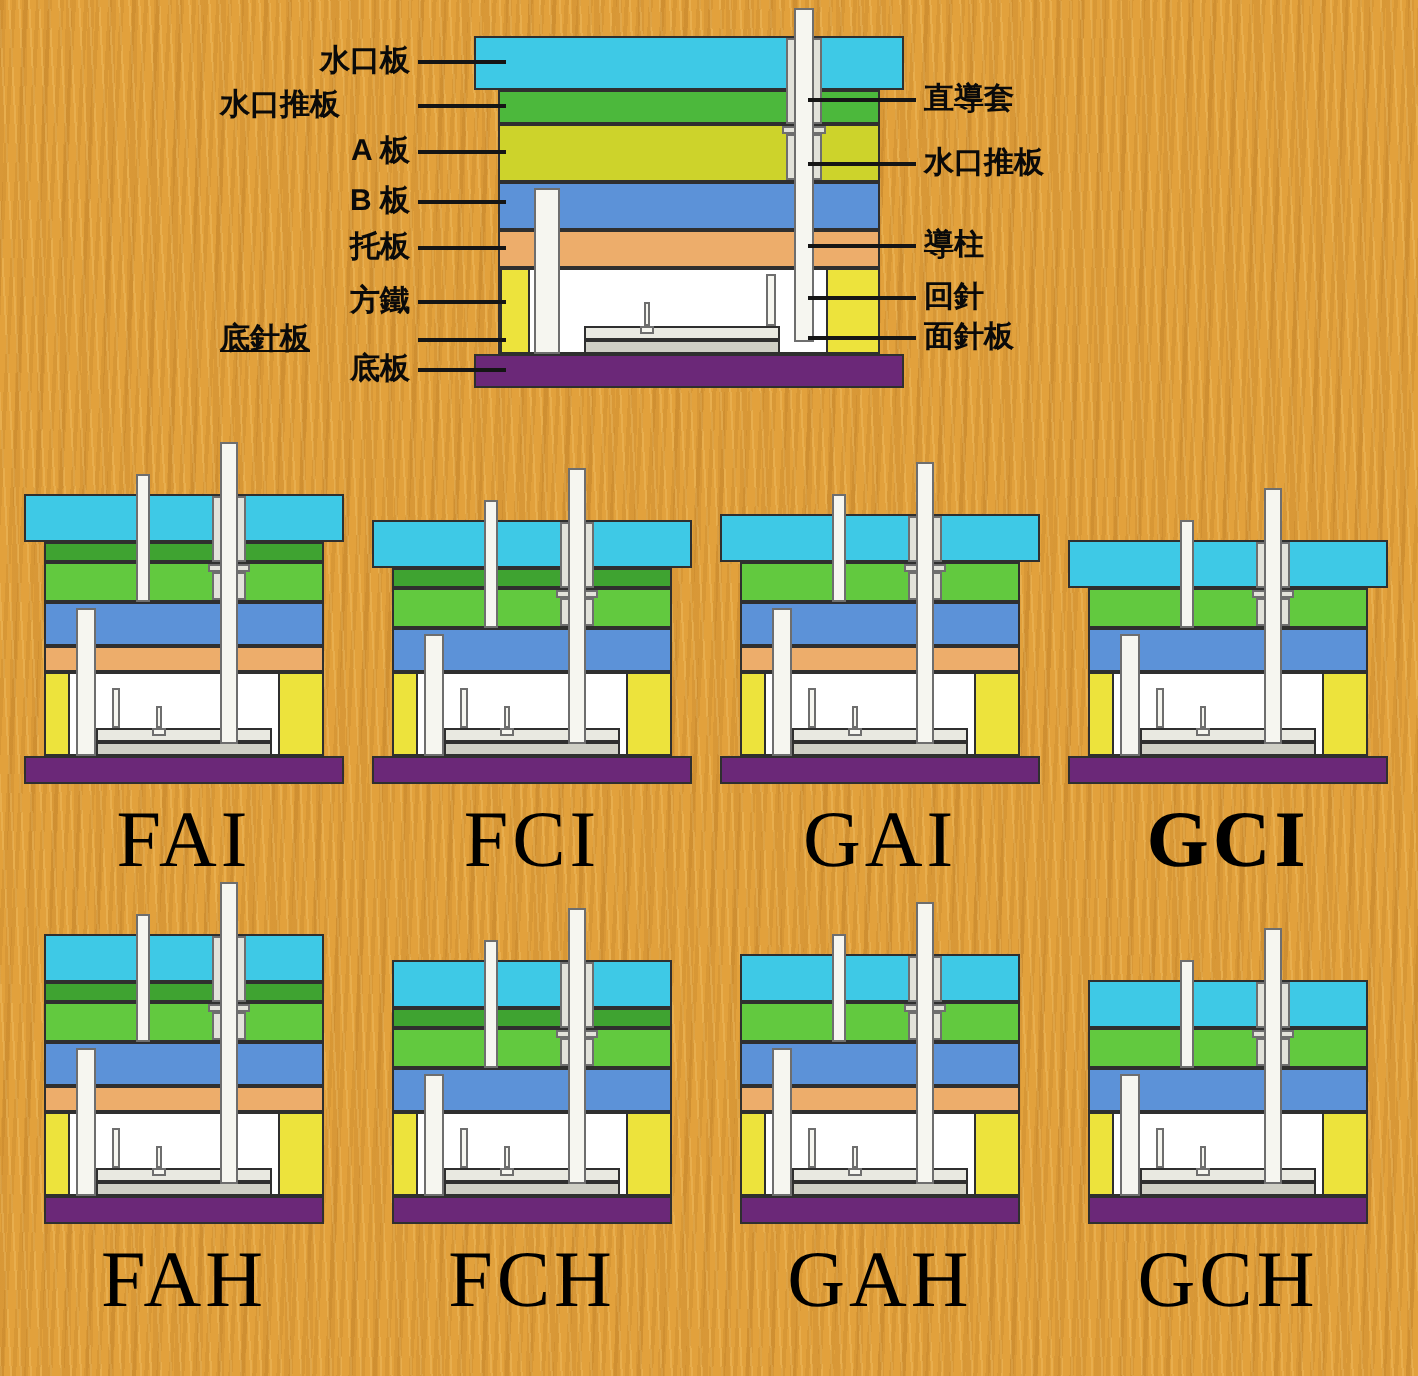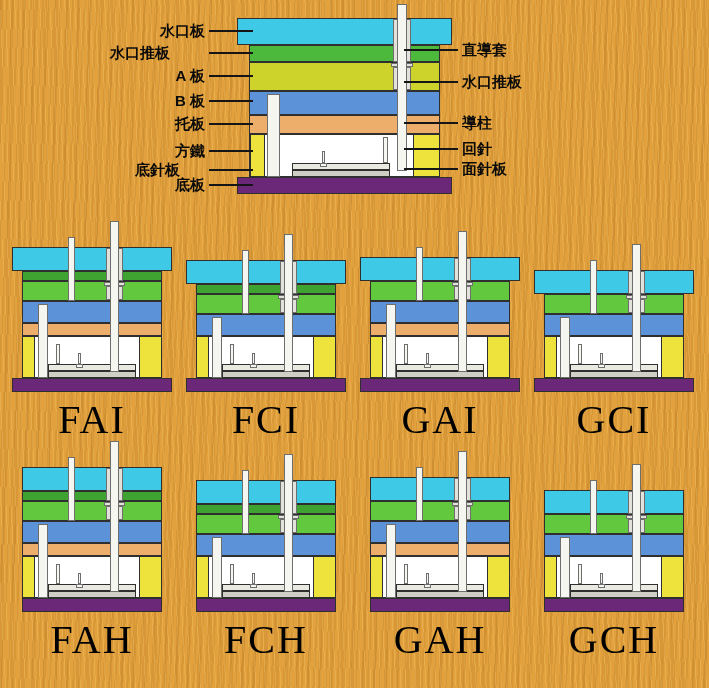--- a/index.html
+++ b/index.html
@@ -61,21 +61,21 @@
       <div class="cn-label" style="left: 110px; width: 95px; text-align: left; top: 43px;">水口推板</div>
       <div class="leader" style="left: 209px; width: 44px; top: 52px;"></div>
       <div class="cn-label" style="left: 110px; width: 95px; text-align: right; top: 66px;">A 板</div>
       <div class="leader" style="left: 209px; width: 44px; top: 75px;"></div>
       <div class="cn-label" style="left: 110px; width: 95px; text-align: right; top: 91px;">B 板</div>
       <div class="leader" style="left: 209px; width: 44px; top: 100px;"></div>
       <div class="cn-label" style="left: 110px; width: 95px; text-align: right; top: 114px;">托板</div>
       <div class="leader" style="left: 209px; width: 44px; top: 123px;"></div>
       <div class="cn-label" style="left: 110px; width: 95px; text-align: right; top: 141px;">方鐵</div>
       <div class="leader" style="left: 209px; width: 44px; top: 150px;"></div>
-      <div class="cn-label" style="left: 110px; width: 95px; text-align: center; top: 160px;">底針板</div>
+      <div class="cn-label" style="left: 110px; width: 95px; text-align: left; top: 160px; text-decoration: underline;">底針板</div>
       <div class="leader" style="left: 209px; width: 44px; top: 169px;"></div>
       <div class="cn-label" style="left: 110px; width: 95px; text-align: right; top: 175px;">底板</div>
       <div class="leader" style="left: 209px; width: 44px; top: 184px;"></div>
       <div class="cn-label" style="left: 462px; width: 90px; text-align: left; top: 40px;">直導套</div>
       <div class="leader" style="left: 404px; width: 54px; top: 49px;"></div>
       <div class="cn-label" style="left: 462px; width: 90px; text-align: left; top: 72px;">水口推板</div>
       <div class="leader" style="left: 404px; width: 54px; top: 81px;"></div>
       <div class="cn-label" style="left: 462px; width: 90px; text-align: left; top: 113px;">導柱</div>
       <div class="leader" style="left: 404px; width: 54px; top: 122px;"></div>
       <div class="cn-label" style="left: 462px; width: 90px; text-align: left; top: 139px;">回針</div>
@@ -164,21 +164,21 @@
         <div class="part pin" style="left: 64px; top: 94px; width: 7px; height: 4px; background: rgb(246, 246, 240);"></div>
         <div class="part pin" style="left: 44px; top: 74px; width: 4px; height: 20px; background: rgb(246, 246, 240);"></div>
         <div class="part" style="left: 0px; top: 108px; width: 160px; height: 14px; background: rgb(107, 40, 120);"></div>
         <div class="part pin" style="left: 26px; top: 47px; width: 10px; height: 61px; background: rgb(246, 246, 240);"></div>
         <div class="part pin" style="left: 94px; top: 1px; width: 17px; height: 23px; background: rgb(226, 226, 218);"></div>
         <div class="part pin" style="left: 92px; top: 25px; width: 21px; height: 4px; background: rgb(226, 226, 218);"></div>
         <div class="part pin" style="left: 94px; top: 29px; width: 17px; height: 14px; background: rgb(226, 226, 218);"></div>
         <div class="part pin" style="left: 56px; top: -10px; width: 7px; height: 54px; background: rgb(246, 246, 240);"></div>
         <div class="part pin" style="left: 98px; top: -26px; width: 9px; height: 128px; background: rgb(246, 246, 240);"></div>
       </div>
-      <div class="code-label" style="left: 544px; top: 398px;">GCI</div>
+      <div class="code-label" style="left: 544px; top: 398px; font-weight: bold;">GCI</div>
       <div class="mold" style="left: 12px; top: 467px; width: 160px; height: 145px;">
         <div class="part" style="left: 10px; top: 0px; width: 140px; height: 24px; background: rgb(62, 201, 230);"></div>
         <div class="part" style="left: 10px; top: 24px; width: 140px; height: 10px; background: rgb(63, 163, 49);"></div>
         <div class="part" style="left: 10px; top: 34px; width: 140px; height: 20px; background: rgb(98, 201, 63);"></div>
         <div class="part" style="left: 10px; top: 54px; width: 140px; height: 22px; background: rgb(92, 146, 216);"></div>
         <div class="part" style="left: 10px; top: 76px; width: 140px; height: 13px; background: rgb(237, 173, 107);"></div>
         <div class="part" style="left: 10px; top: 89px; width: 140px; height: 42px; background: rgb(255, 255, 255);"></div>
         <div class="part" style="left: 10px; top: 89px; width: 13px; height: 42px; background: rgb(237, 227, 60);"></div>
         <div class="part" style="left: 127px; top: 89px; width: 23px; height: 42px; background: rgb(237, 227, 60);"></div>
         <div class="part" style="left: 36px; top: 117px; width: 88px; height: 7px; background: rgb(233, 233, 225);"></div>

